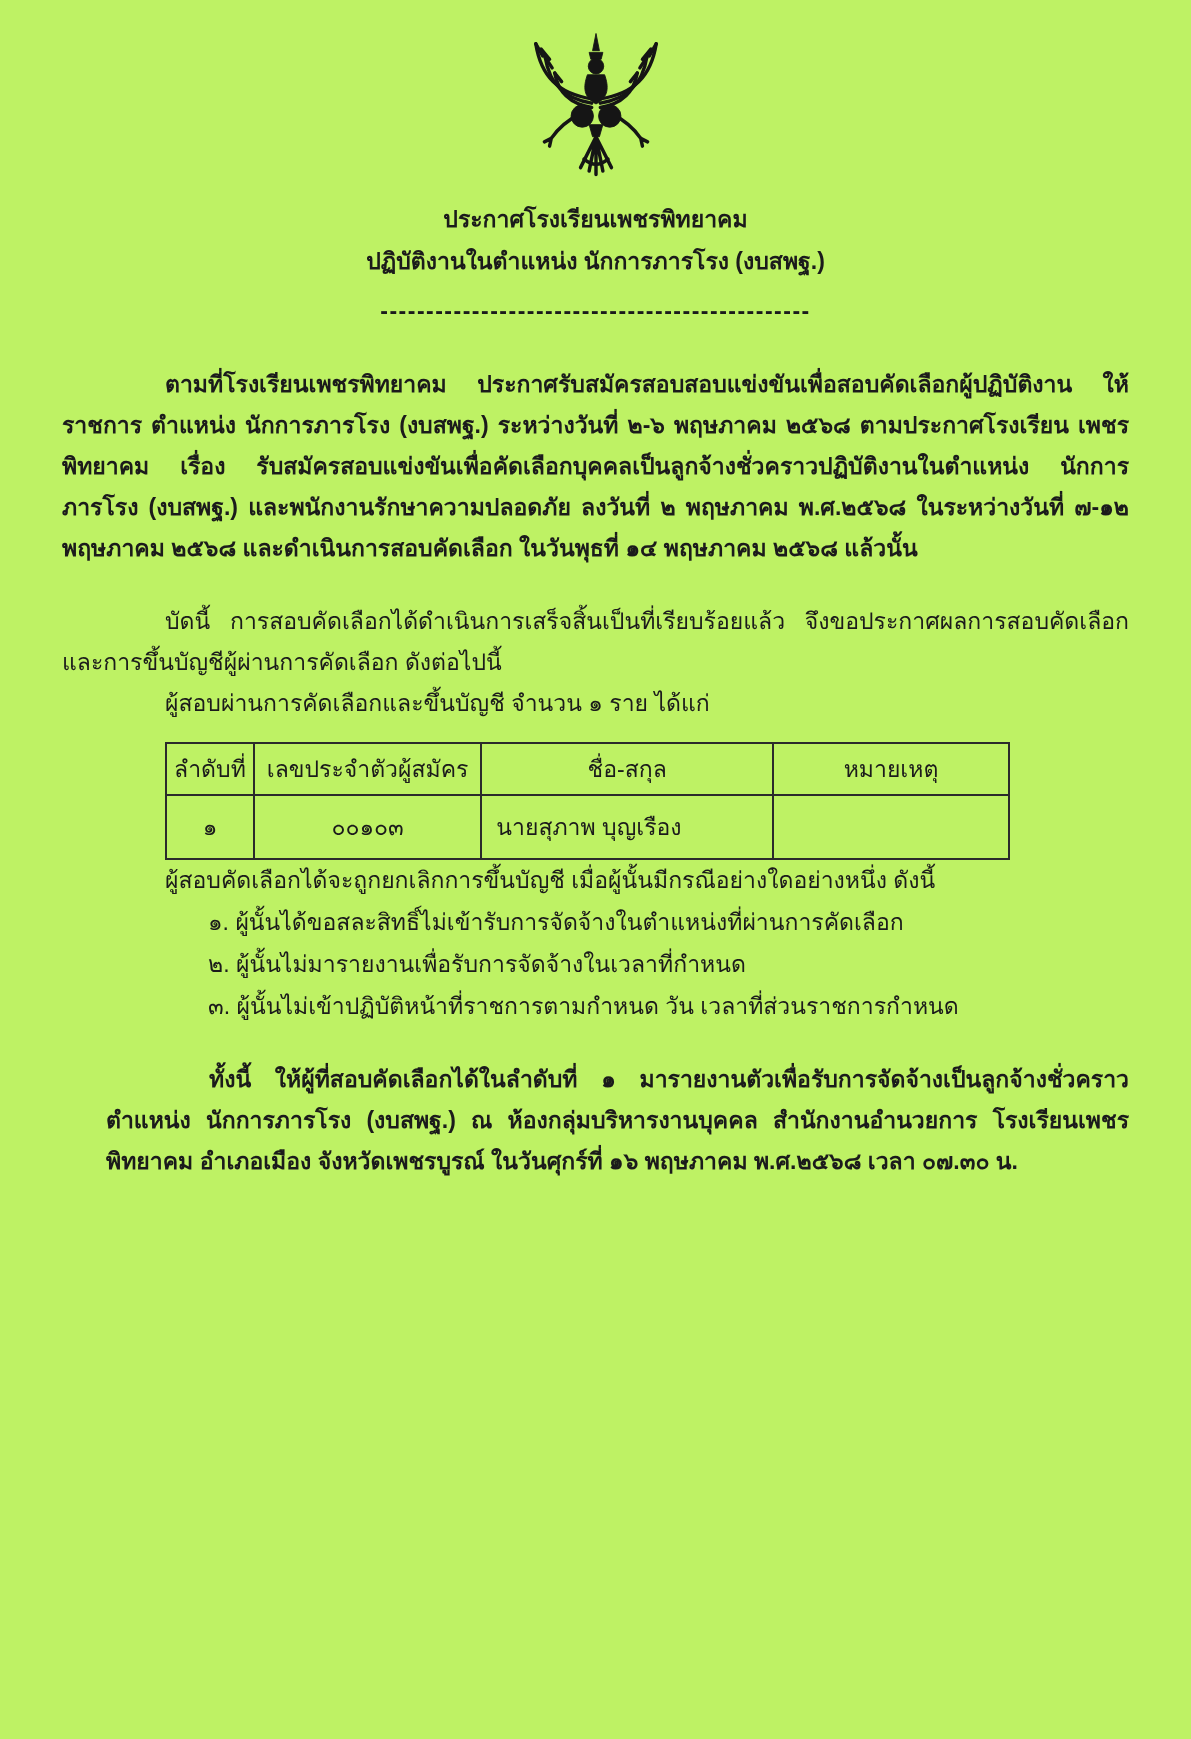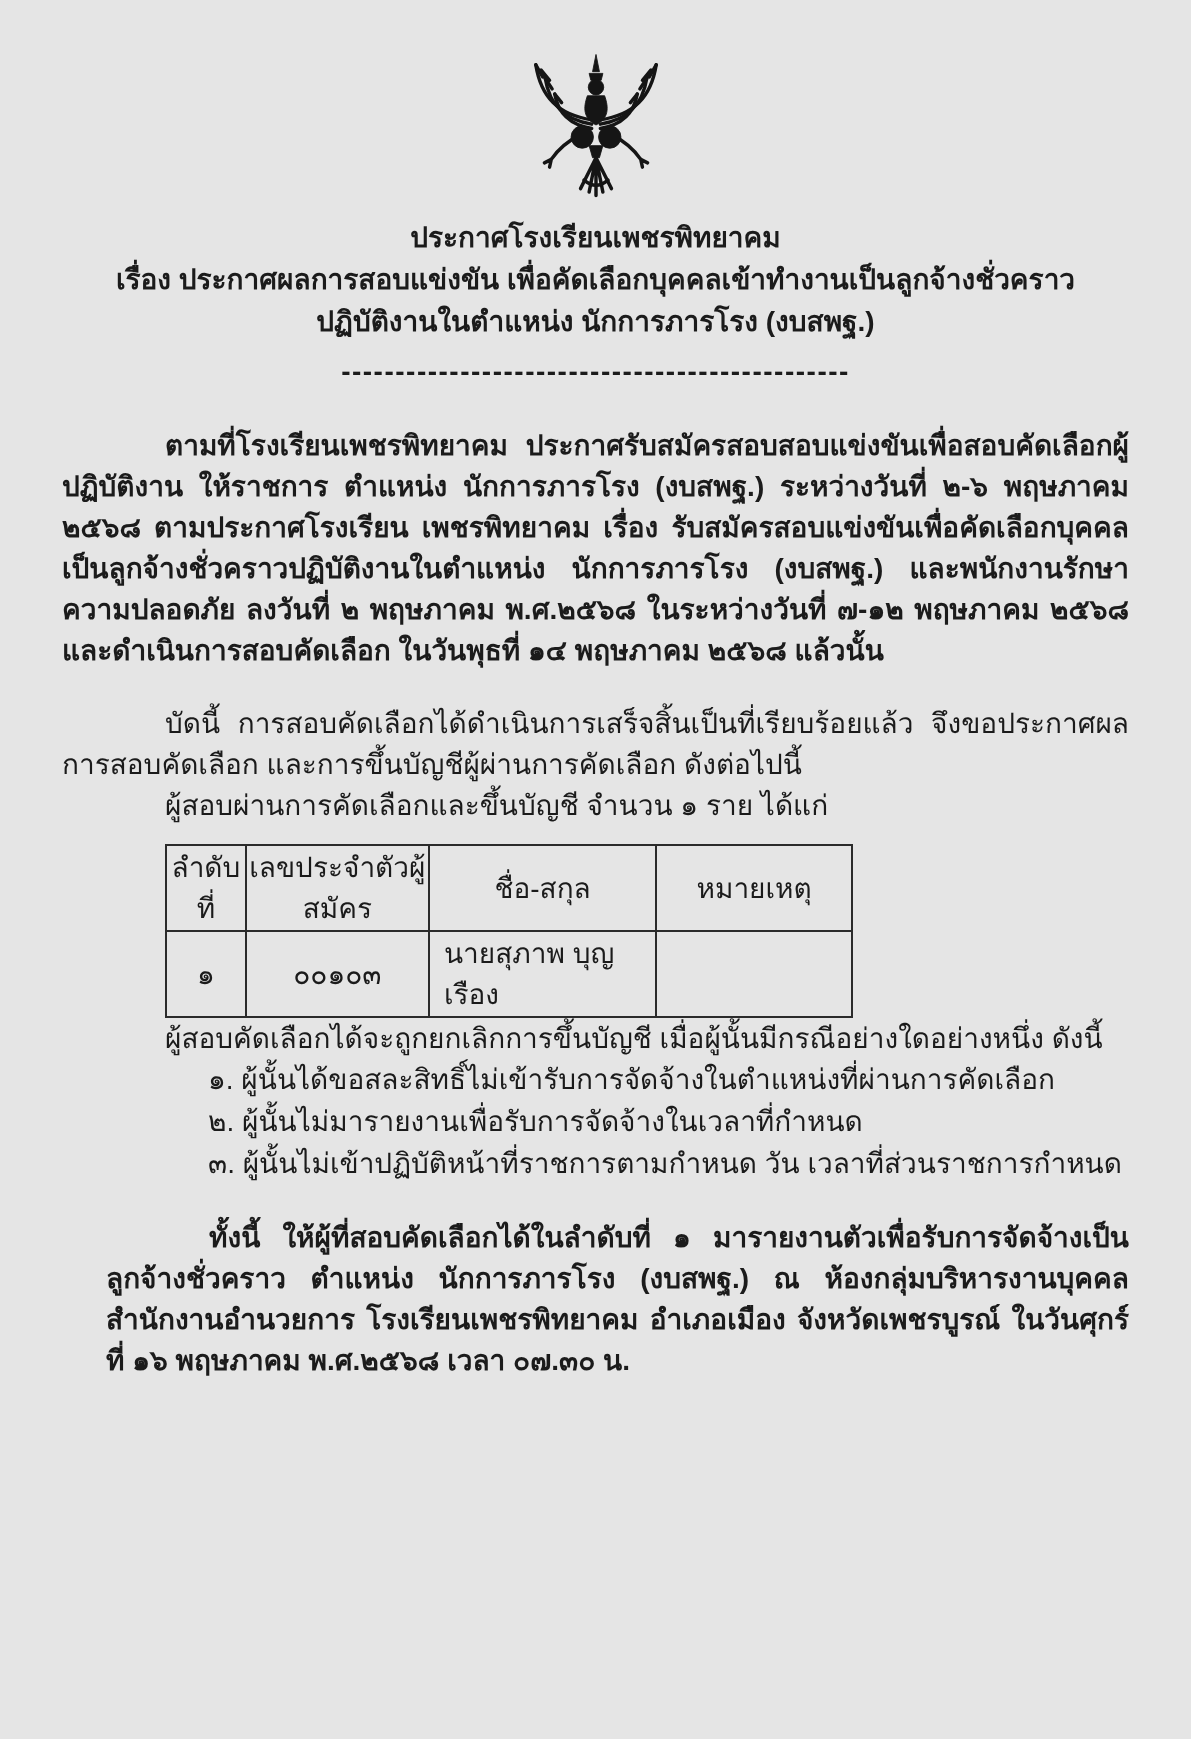--- a/index.html
+++ b/index.html
@@ -1,33 +1,33 @@
 <!DOCTYPE html>
 <html><head>
 <meta charset="utf-8">
 <style>
   html,body{margin:0;padding:0;background:#ffffff;}
   .page{
-    width:1191px;height:1739px;margin:0 auto;background:#e5e5e5;
+    width:1191px;height:1739px;margin:0 auto;background:#bef264;
     font-family:"Liberation Sans","DejaVu Sans",sans-serif;
-    color:#1b1b1b;font-size:28px;line-height:41px;
-    box-sizing:border-box;padding:50px 62px 30px 62px;overflow:hidden;
+    color:#1b1b1b;font-size:23px;line-height:41px;
+    box-sizing:border-box;padding:29px 62px 30px 62px;overflow:hidden;
     position:relative;
   }
   .center{text-align:center;}
   .emblem-wrap{text-align:center;margin-bottom:6px;}
   .title-line{font-weight:bold;margin:0;line-height:42px;}
   .divider{margin-top:14px;font-weight:bold;letter-spacing:1.5px;line-height:30px;}
   .para{margin:0;text-align:justify;text-indent:103px;}
   .p1{margin-top:38px;font-weight:bold;}
   .p2{margin-top:32px;}
   .pos-head{margin-top:40px;margin-left:103px;font-weight:bold;}
   .pos-sub{margin-left:103px;}
   table.result{
-    border-collapse:collapse;margin:18px 0 0 103px;width:688px;
+    border-collapse:collapse;margin:18px 0 0 103px;width:845px;
   }
   table.result td{
     border:2px solid #2b2b2b;text-align:center;vertical-align:middle;
   }
   table.result .hrow td{height:48px;}
   table.result .drow td{height:60px;}
   table.result td.name{text-align:left;padding-left:14px;}
   .p3{margin-top:36px;}
   .list-intro{margin:0;padding-left:103px;}
   .list-item{margin:0;padding-left:146px;line-height:42px;}
@@ -72,21 +72,20 @@
       </g>
       <g stroke="#151515" fill="none" stroke-width="4" stroke-linecap="round">
 
         <path d="M100,124 L82,160 M100,124 L92,164 M100,124 L100,168 M100,124 L108,164 M100,124 L118,160"></path>
         <path d="M86,150 C96,158 104,158 114,150"></path>
       </g>
     </svg>
   </div>
 
   <p class="title-line center">ประกาศโรงเรียนเพชรพิทยาคม</p>
-  <p class="title-line center">เรื่อง  ประกาศผลการสอบแข่งขัน เพื่อคัดเลือกบุคคลเข้าทำงานเป็นลูกจ้างชั่วคราว</p>
   <p class="title-line center">ปฏิบัติงานในตำแหน่ง นักการภารโรง (งบสพฐ.)</p>
   <p class="divider center">-----------------------------------------------</p>
 
   <p class="para p1">ตามที่โรงเรียนเพชรพิทยาคม ประกาศรับสมัครสอบสอบแข่งขันเพื่อสอบคัดเลือกผู้ปฏิบัติงาน ให้ราชการ ตำแหน่ง นักการภารโรง (งบสพฐ.) ระหว่างวันที่ ๒-๖ พฤษภาคม ๒๕๖๘ ตามประกาศโรงเรียน เพชรพิทยาคม เรื่อง รับสมัครสอบแข่งขันเพื่อคัดเลือกบุคคลเป็นลูกจ้างชั่วคราวปฏิบัติงานในตำแหน่ง นักการภารโรง (งบสพฐ.) และพนักงานรักษาความปลอดภัย ลงวันที่ ๒ พฤษภาคม พ.ศ.๒๕๖๘ ในระหว่างวันที่ ๗-๑๒ พฤษภาคม ๒๕๖๘ และดำเนินการสอบคัดเลือก ในวันพุธที่ ๑๔ พฤษภาคม ๒๕๖๘ แล้วนั้น</p>
   <p class="para p2">บัดนี้ การสอบคัดเลือกได้ดำเนินการเสร็จสิ้นเป็นที่เรียบร้อยแล้ว จึงขอประกาศผลการสอบคัดเลือก และการขึ้นบัญชีผู้ผ่านการคัดเลือก  ดังต่อไปนี้</p>
 
   <p class="pos-sub" style="margin-top:0;margin-bottom:0;">ผู้สอบผ่านการคัดเลือกและขึ้นบัญชี จำนวน ๑ ราย ได้แก่</p>
 
   <table class="result">
     <colgroup>

